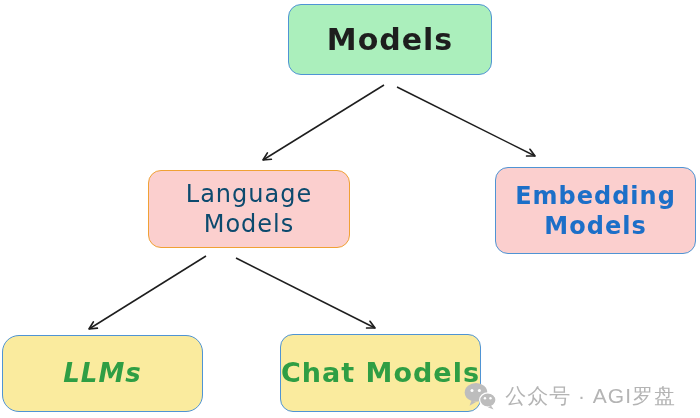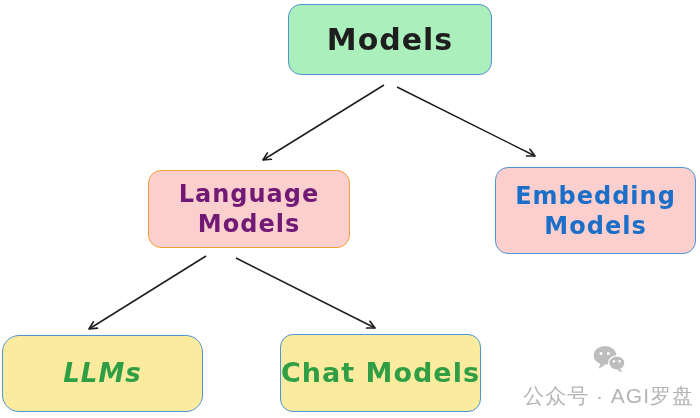--- a/index.html
+++ b/index.html
@@ -33,23 +33,23 @@
     left: 288px; top: 4px; width: 204px; height: 71px;
     background: #abefbc;
     color: #1e1e1e;
     font-size: 30px;
     font-weight: bold;
   }
   .node-language {
     left: 148px; top: 170px; width: 202px; height: 78px;
     background: #fbcfce;
     border-color: #f0a135;
-    color: #701a75;
+    color: #0c4a6e;
     font-size: 24px;
-    font-weight: bold;
+    font-weight: normal;
   }
   .node-embedding {
     left: 495px; top: 167px; width: 201px; height: 87px;
     background: #fbcfce;
     color: #1c6fc8;
     font-size: 24px;
     font-weight: bold;
   }
   .node-llms {
     left: 2px; top: 335px; width: 201px; height: 77px;
@@ -62,30 +62,29 @@
   }
   .node-chat {
     left: 280px; top: 334px; width: 201px; height: 78px;
     background: #faeb9e;
     color: #2f9e44;
     font-size: 27px;
     font-weight: bold;
   }
   .watermark {
     position: absolute;
-    right: 6px;
+    right: 24px;
     bottom: 8px;
     display: flex;
     align-items: center;
     gap: 9px;
     color: #b4b4b4;
     font-family: "Liberation Sans", sans-serif;
     font-size: 21px;
     letter-spacing: 1px;
-    flex-direction: column;
   }
   .wechat-icon { display: block; }
 </style>
 </head>
 <body>
 
 <div class="canvas">
 
   <svg class="arrows" width="700" height="418" viewBox="0 0 700 418" fill="none">
     <defs>

